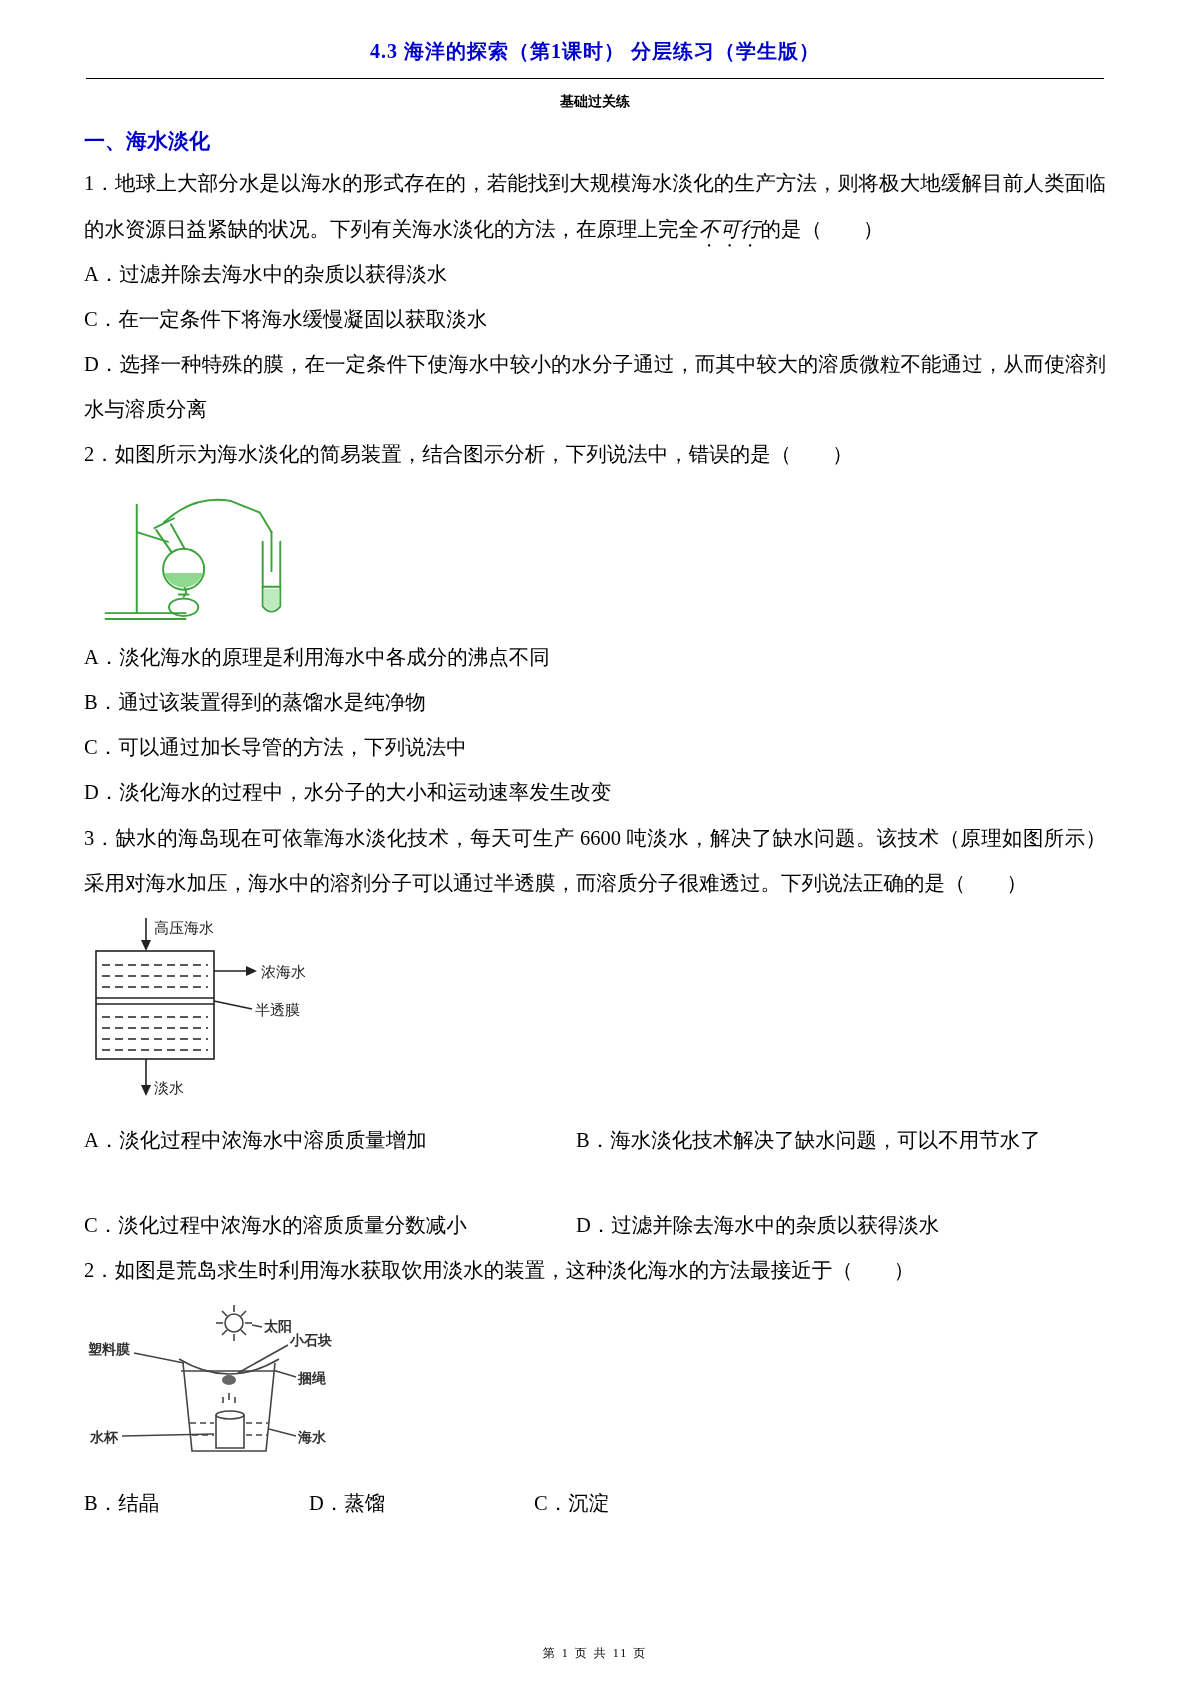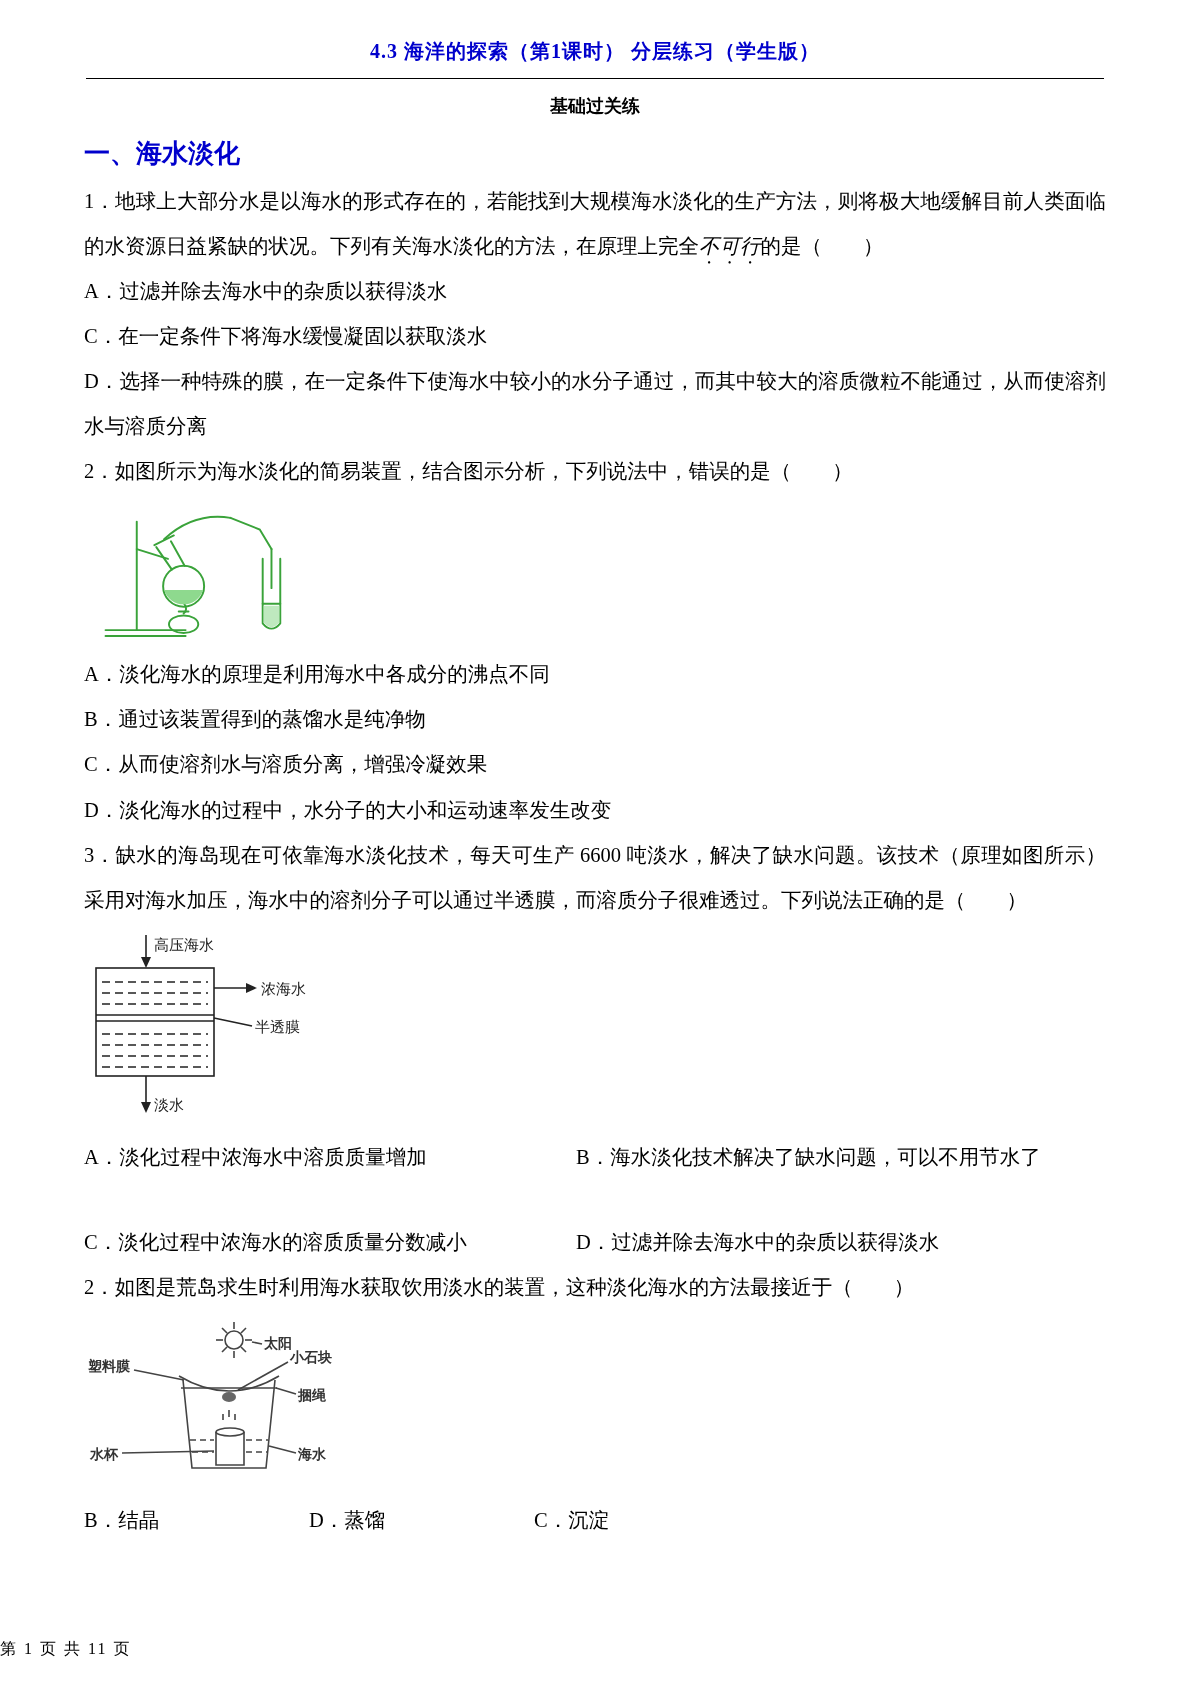--- a/index.html
+++ b/index.html
@@ -25,28 +25,28 @@
     line-height: 1.5;
     letter-spacing: 1px;
   }
   .header-rule {
     border: none;
     border-top: 1.5px solid #000;
     margin: 12px 2px 0 2px;
   }
   .section-title {
     text-align: center;
-    font-size: 18px;
+    font-size: 14px;
     font-weight: bold;
     margin-top: 10px;
     line-height: 1.9;
   }
   .topic-title {
     color: #0000cc;
-    font-size: 26px;
+    font-size: 21px;
     font-weight: bold;
     line-height: 1.9;
     margin-top: 6px;
   }
   .stem, .option { text-align: justify; }
   .emph {
     text-emphasis: filled dot;
     -webkit-text-emphasis: filled dot;
     text-emphasis-position: under right;
     font-style: italic;
@@ -71,22 +71,22 @@
   }
   .options-row-4 {
     display: grid;
     grid-template-columns: 225px 225px 225px 1fr;
   }
   .footer {
     position: absolute;
     left: 0;
     bottom: 24px;
     width: 100%;
-    text-align: left;
-    font-size: 16px;
+    text-align: center;
+    font-size: 12px;
     letter-spacing: 2px;
   }
 </style>
 </head>
 <body>
 
 <div class="page">
 
   <div>
     <div class="doc-title">4.3 海洋的探索（第1课时）  分层练习（学生版）</div>
@@ -121,21 +121,21 @@
       <path d="M100 103 q 5 7 0 11"></path>
       <ellipse cx="100" cy="125" rx="15" ry="9"></ellipse>
       <line x1="95" y1="112" x2="105" y2="112"></line>
     </g>
     <path d="M80 90 A21 21 0 0 0 120 90 Z" fill="#8ed98e" stroke="none"></path>
     <path d="M182 106 L182 123 Q190 133 198 123 L198 106 Z" fill="#bfe9bf" stroke="none"></path>
   </svg>
 
   <p class="option">A．淡化海水的原理是利用海水中各成分的沸点不同</p>
   <p class="option">B．通过该装置得到的蒸馏水是纯净物</p>
-  <p class="option">C．从而使溶剂水与溶质分离，增强冷凝效果</p>
+  <p class="option">C．可以通过加长导管的方法，下列说法中</p>
   <p class="option">D．淡化海水的过程中，水分子的大小和运动速率发生改变</p>
 
   <p class="stem">3．缺水的海岛现在可依靠海水淡化技术，每天可生产 6600 吨淡水，解决了缺水问题。该技术（原理如图所示）采用对海水加压，海水中的溶剂分子可以通过半透膜，而溶质分子很难透过。下列说法正确的是（　　）</p>
 
   <svg class="fig" width="252" height="196" viewBox="0 0 252 196" aria-hidden="true">
     <g stroke="#222" fill="none" stroke-width="1.6">
       <line x1="60" y1="4" x2="60" y2="32"></line>
       <path d="M55 26 L60 37 L65 26 Z" fill="#222" stroke="none"></path>
       <rect x="10" y="37" width="118" height="108"></rect>
       <g stroke-dasharray="8 5">

